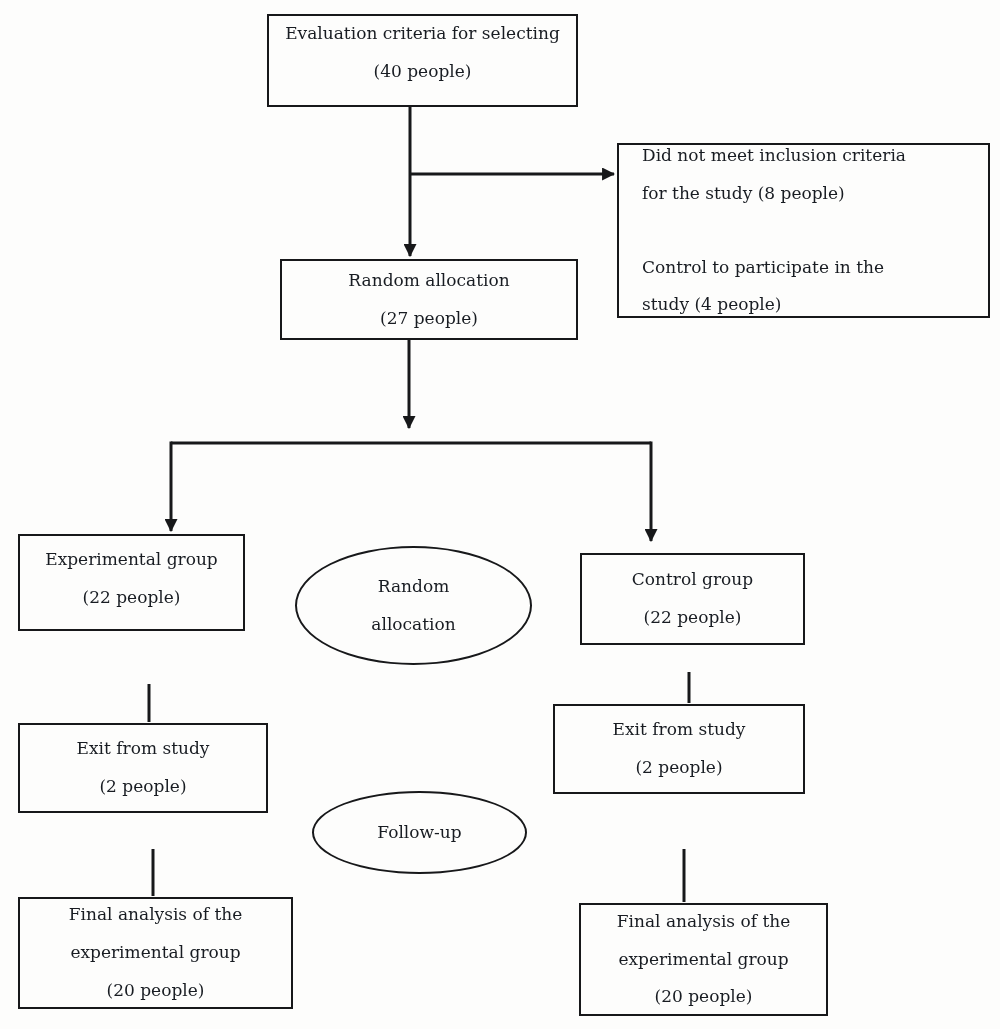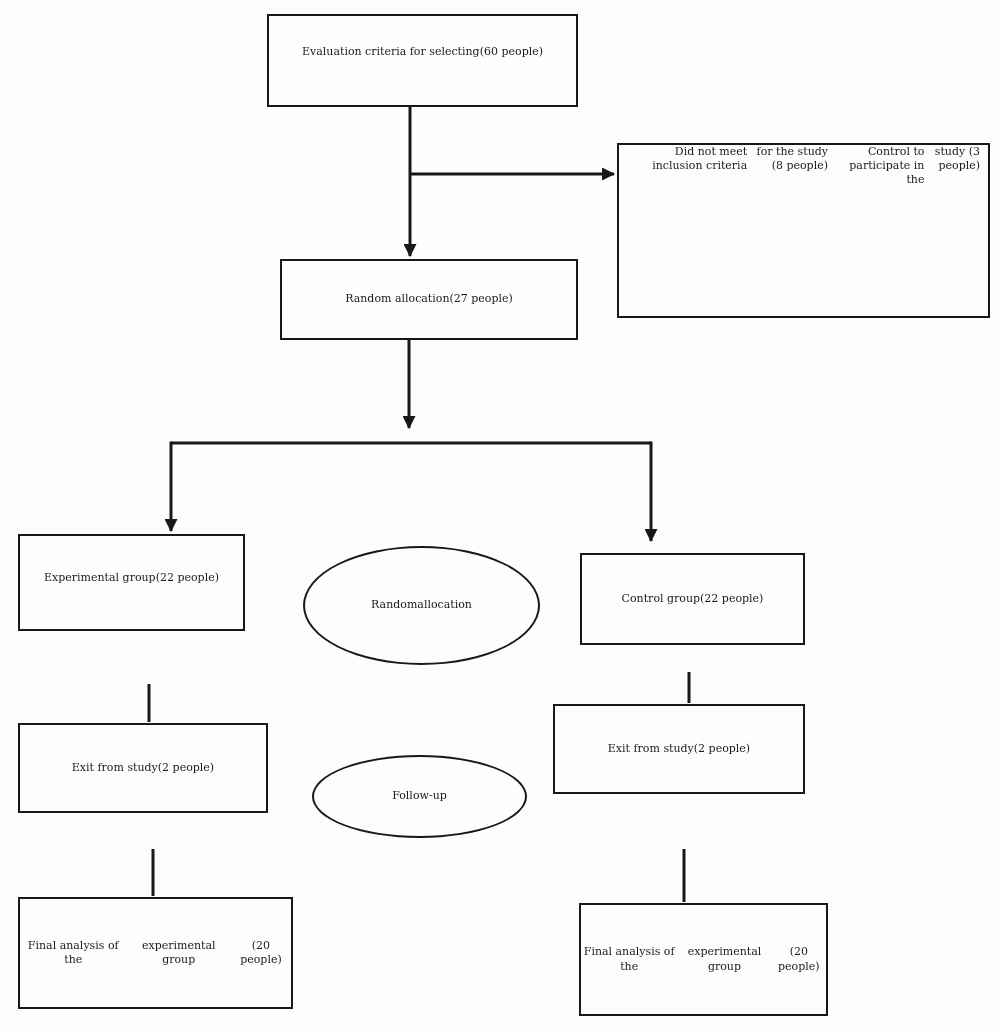--- a/index.html
+++ b/index.html
@@ -23,47 +23,48 @@
     width: 1000px;
     height: 1029px;
     pointer-events: none;
   }
   .node {
     position: absolute;
     box-sizing: border-box;
     border: 2px solid #17181a;
     background: transparent;
     display: flex;
-    flex-direction: row;
+    flex-direction: column;
     align-items: center;
     justify-content: center;
     text-align: center;
-    font-size: 11px;
+    font-size: 17px;
     line-height: 1.28;
+    gap: 16px;
   }
   .node.ellipse {
     border-radius: 50%;
   }
   .node.left-text {
     align-items: flex-start;
     text-align: right;
     justify-content: center;
   }
   .spacer {
     height: 20px;
   }
   
   #evaluation-box   { left: 267px; top: 14px;  width: 311px; height: 93px;  padding-bottom: 16px; }
   #exclusion-box    { left: 617px; top: 143px; width: 373px; height: 175px; padding-left: 23px; padding-right: 8px; }
   #random-box       { left: 280px; top: 259px; width: 298px; height: 81px; }
   #experimental-box { left: 18px;  top: 534px; width: 227px; height: 97px;  padding-bottom: 8px; }
-  #random-ellipse   { left: 303px; top: 546px; width: 237px; height: 119px; }
+  #random-ellipse   { left: 295px; top: 546px; width: 237px; height: 119px; }
   #control-box      { left: 580px; top: 553px; width: 225px; height: 92px; }
   #exit-left-box    { left: 18px;  top: 723px; width: 250px; height: 90px; }
-  #followup-ellipse { left: 312px; top: 755px; width: 215px; height: 83px; }
+  #followup-ellipse { left: 312px; top: 791px; width: 215px; height: 83px; }
   #exit-right-box   { left: 553px; top: 704px; width: 252px; height: 90px; }
   #final-left-box   { left: 18px;  top: 897px; width: 275px; height: 112px; }
   #final-right-box  { left: 579px; top: 903px; width: 249px; height: 113px; }
 </style>
 </head>
 <body>
 
 <div class="canvas">
 
   <svg class="connectors" viewBox="0 0 1000 1029" xmlns="http://www.w3.org/2000/svg">
@@ -89,29 +90,29 @@
 
     <line x1="689" y1="672" x2="689" y2="703" stroke="#17181a" stroke-width="3"></line>
 
     <line x1="153" y1="849" x2="153" y2="896" stroke="#17181a" stroke-width="3"></line>
 
     <line x1="684" y1="849" x2="684" y2="902" stroke="#17181a" stroke-width="3"></line>
   </svg>
 
   <div class="node" id="evaluation-box">
     <div>Evaluation criteria for selecting</div>
-    <div>(60 people)</div>
+    <div>(40 people)</div>
   </div>
 
   <div class="node left-text" id="exclusion-box">
     <div>Did not meet inclusion criteria</div>
     <div>for the study (8 people)</div>
     <div class="spacer"></div>
     <div>Control to participate in the</div>
-    <div>study (3 people)</div>
+    <div>study (4 people)</div>
   </div>
 
   <div class="node" id="random-box">
     <div>Random allocation</div>
     <div>(27 people)</div>
   </div>
 
   <div class="node" id="experimental-box">
     <div>Experimental group</div>
     <div>(22 people)</div>

